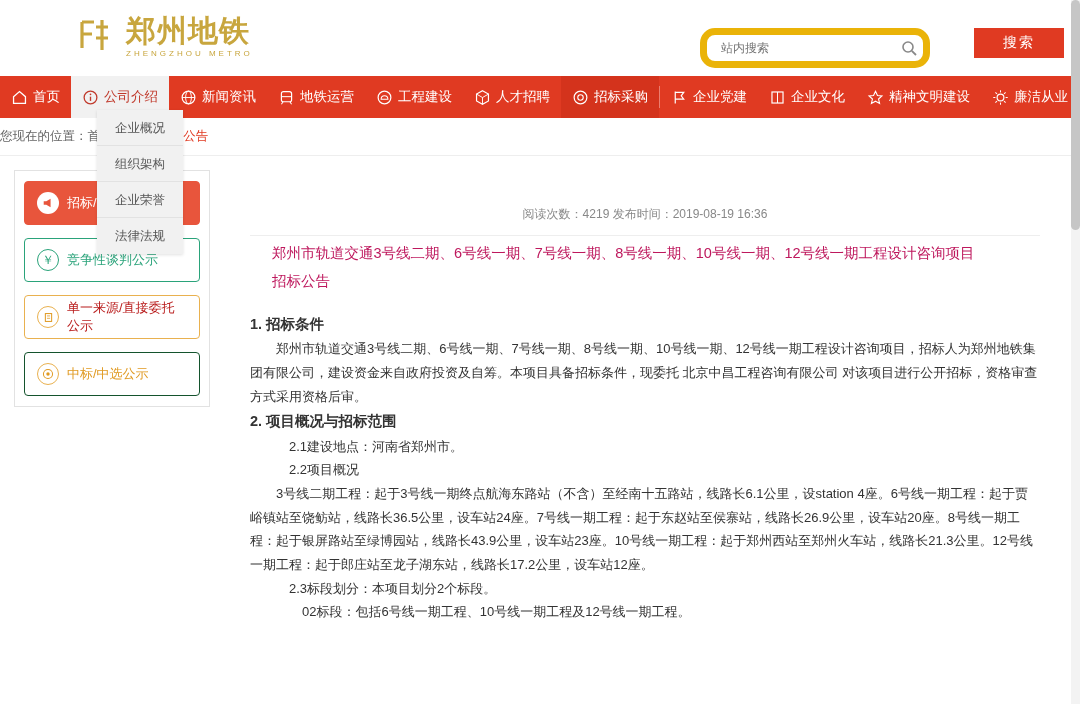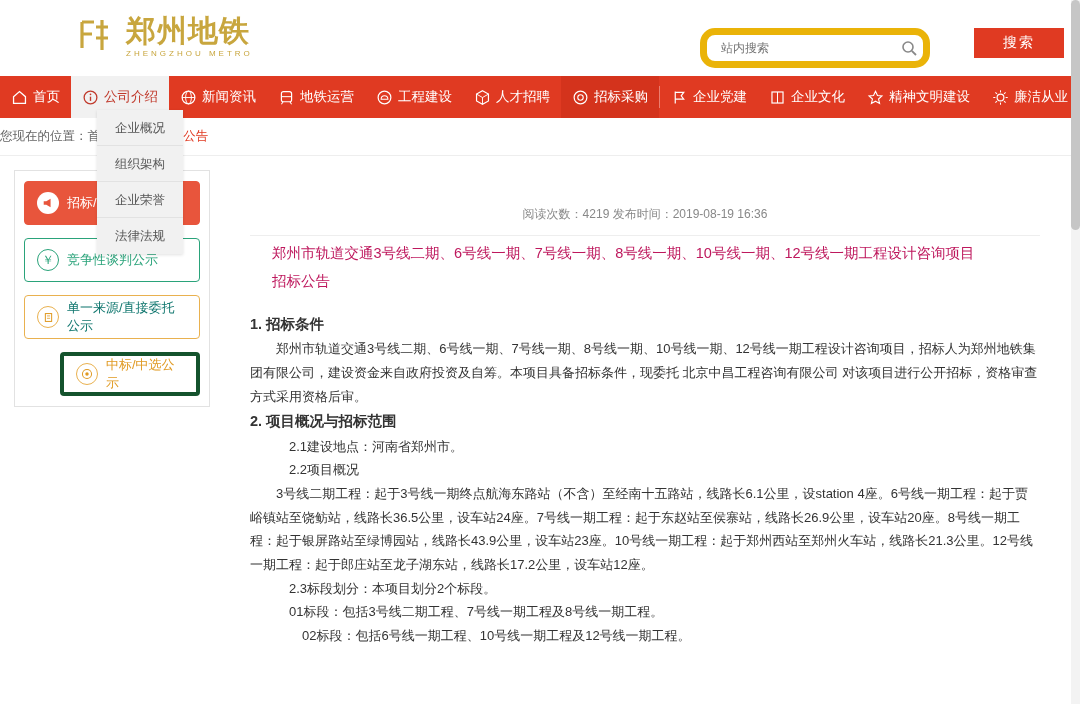--- a/index.html
+++ b/index.html
@@ -53,23 +53,23 @@
   .sidebar { width:196px; flex:0 0 196px; }
   .side-card { border:1px solid #e2e2e2; background:#fff; padding:10px 9px; }
   .side-btn { height:44px; border-radius:4px; display:flex; align-items:center; gap:8px; padding:0 12px;
       font-size:13px; margin-bottom:13px; cursor:pointer; }
   .side-btn .sico { width:22px; height:22px; border-radius:50%; display:flex; align-items:center; justify-content:center;
       font-size:12px; flex:0 0 22px; }
   .sb-red { background:#e8553c; color:#fff; border:1px solid #e8553c; }
   .sb-red .sico { background:#fff; color:#e8553c; }
   .sb-green { background:#fff; color:#2aa37a; border:1px solid #2aa37a; }
   .sb-green .sico { border:1px solid #2aa37a; color:#2aa37a; }
-  .sb-orange { background:#fff; color:#0f766e; border:1px solid #e9b14f; }
+  .sb-orange { background:#fff; color:#b91c1c; border:1px solid #e9b14f; }
   .sb-orange .sico { border:1px solid #e9b14f; color:#e09a22; }
-  .sb-orange2 { background:#fff; color:#e09a22; border:4px solid #14532d; margin-bottom:0;margin-left:36px; }
+  .sb-orange2 { background:#fff; color:#e09a22; border:1px solid #14532d; margin-bottom:0; }
   .sb-orange2 .sico { border:1px solid #e9b14f; color:#e09a22; }
 
   .content { flex:1; background:#fff; padding:22px 26px 0 26px; }
   .art-title { font-size:19px; line-height:1.55; font-weight:bold; color:#333; text-align:left; }
   .art-meta { text-align:center; font-size:12px; color:#888; padding:14px 0 12px; border-bottom:1px solid #eee; margin-bottom:4px; }
   .art-sub { text-align:left; font-size:14.5px; color:#be185d; line-height:1.9; margin-bottom:16px; padding:0 22px; }
   .art-body { font-size:13px; color:#333; line-height:1.82; }
   .art-body p { margin:0; }
   .h-sec { font-size:14.5px; font-weight:bold; margin-top:6px; }
   .ind1 { text-indent:2em; }
@@ -281,21 +281,20 @@
         <div>招标公告</div>
       </div>
       <div class="art-body">
         <p class="h-sec">1. 招标条件</p>
         <p class="ind1">郑州市轨道交通3号线二期、6号线一期、7号线一期、8号线一期、10号线一期、12号线一期工程设计咨询项目，招标人为郑州地铁集团有限公司，建设资金来自政府投资及自筹。本项目具备招标条件，现委托 北京中昌工程咨询有限公司 对该项目进行公开招标，资格审查方式采用资格后审。</p>
         <p class="h-sec">2. 项目概况与招标范围</p>
         <p class="ind2">2.1建设地点：河南省郑州市。</p>
         <p class="ind2">2.2项目概况</p>
         <p class="ind1">3号线二期工程：起于3号线一期终点航海东路站（不含）至经南十五路站，线路长6.1公里，设station 4座。6号线一期工程：起于贾峪镇站至饶鲂站，线路长36.5公里，设车站24座。7号线一期工程：起于东赵站至侯寨站，线路长26.9公里，设车站20座。8号线一期工程：起于银屏路站至绿博园站，线路长43.9公里，设车站23座。10号线一期工程：起于郑州西站至郑州火车站，线路长21.3公里。12号线一期工程：起于郎庄站至龙子湖东站，线路长17.2公里，设车站12座。</p>
         <p class="ind2">2.3标段划分：本项目划分2个标段。</p>
-        <p class="ind2">01标段：包括3号线二期工程、7号线一期工程及8号线一期工程。</p>
         <p class="ind2" style="text-indent:4em">02标段：包括6号线一期工程、10号线一期工程及12号线一期工程。</p>
 
       </div>
     </div>
   </div>
 
   <div class="scrollbar">
     <div class="thumb"></div>
   </div>
 </div>

